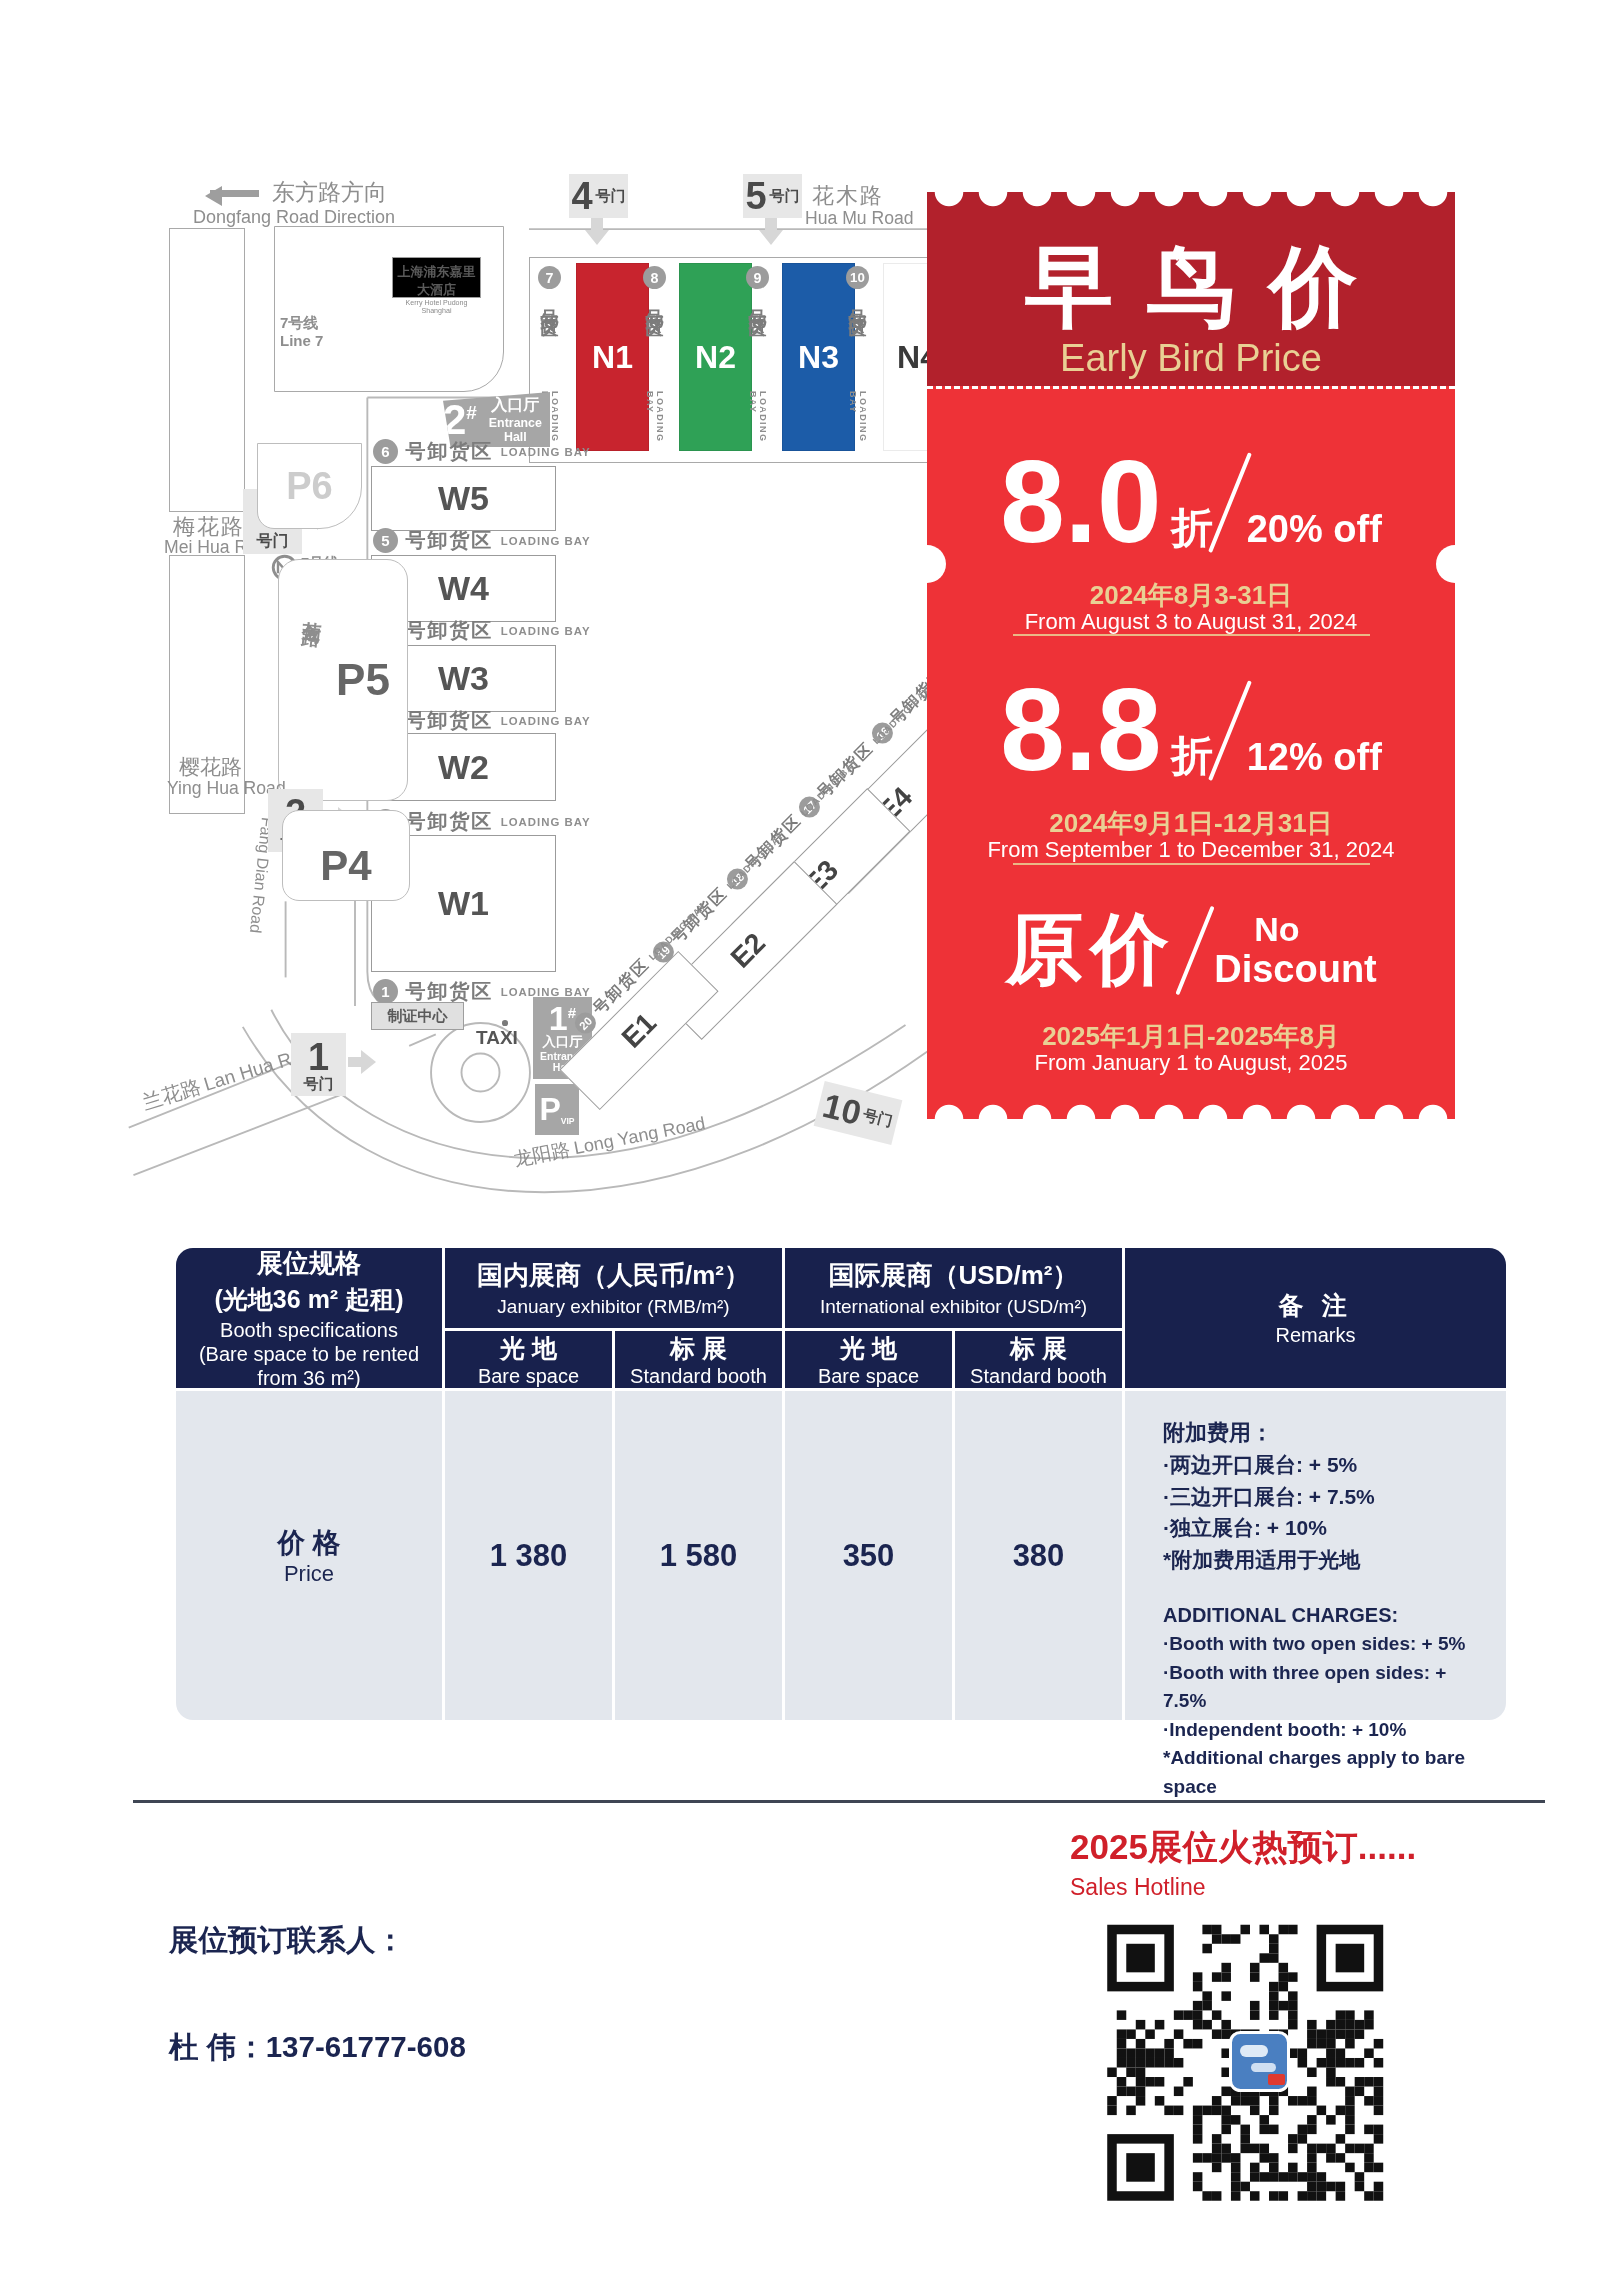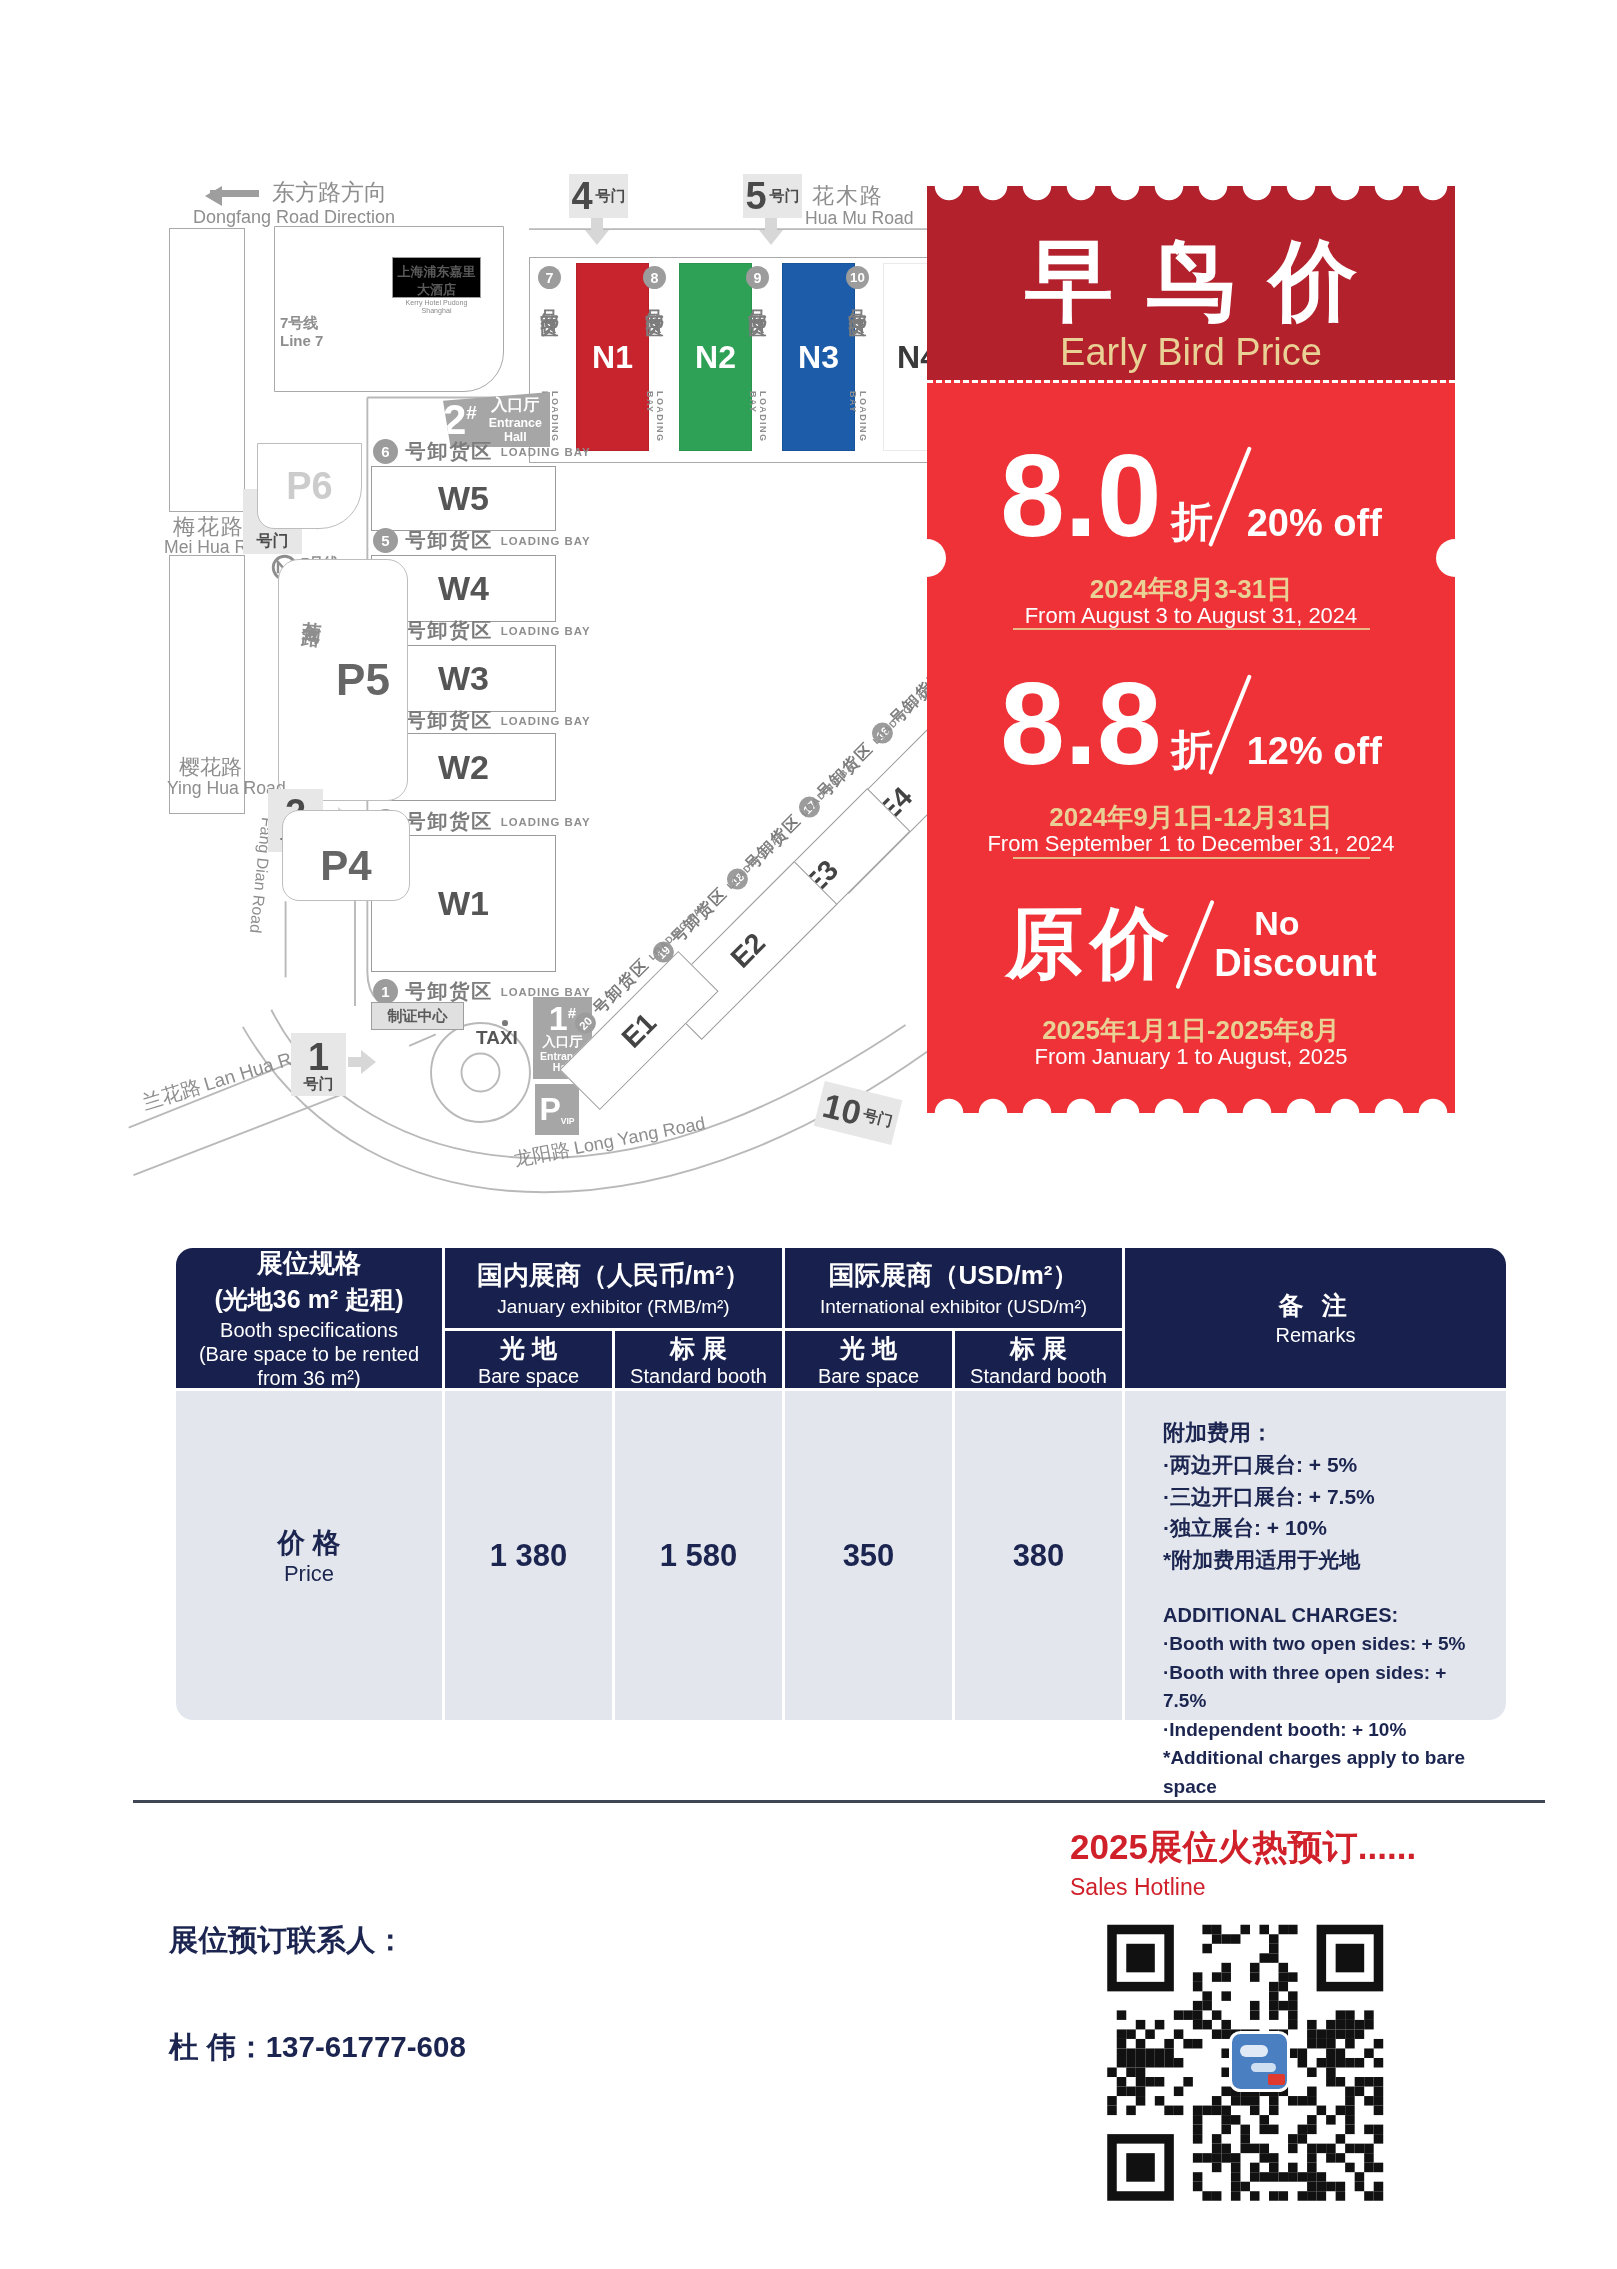--- a/index.html
+++ b/index.html
@@ -23,21 +23,21 @@
   .ven{writing-mode:vertical-rl;color:#8e8e8e;letter-spacing:1.4px;font-weight:bold;}
   .entr{background:#a6a6a6;color:#fff;text-align:center;}
   .arrR{display:flex;align-items:center;}
   .arrR .stem{width:13.3px;height:10.5px;background:#d7d7d7;}
   .arrR .head{width:0;height:0;border:12.4px solid transparent;border-left:15px solid #d7d7d7;}
   .arrD{display:flex;flex-direction:column;align-items:center;}
   .arrD .stem{width:11.4px;height:12.4px;background:#d7d7d7;}
   .arrD .head{width:0;height:0;border:12.4px solid transparent;border-top:15px solid #d7d7d7;}
   .roadlbl{white-space:nowrap;color:#8e8e8e;}
   
-  .promo{left:927px;top:186px;width:528px;height:927px;overflow:visible;}
+  .promo{left:927px;top:192px;width:528px;height:927px;overflow:visible;}
   .promo .dark{position:absolute;left:0;top:0;width:100%;height:198px;background:#b2212c;}
   .promo .bright{position:absolute;left:0;top:194px;width:100%;height:733px;background:#ee3237;border-top:3.8px dashed #ffffff;box-sizing:border-box;}
   .scallop-t{position:absolute;left:0;top:0;width:100%;height:17px;
      background-image:radial-gradient(circle 14.3px at 22px 0px,#ffffff 13.8px,rgba(255,255,255,0) 14.7px);
      background-size:44px 17px;background-repeat:repeat-x;}
   .scallop-b{position:absolute;left:0;bottom:0;width:100%;height:17px;
      background-image:radial-gradient(circle 14.3px at 22px 17px,#ffffff 13.8px,rgba(255,255,255,0) 14.7px);
      background-size:44px 17px;background-repeat:repeat-x;}
   .notch{position:absolute;width:38px;height:38px;border-radius:50%;background:#ffffff;top:353px;}
   .tier{position:absolute;left:0;width:100%;display:flex;align-items:baseline;justify-content:center;color:#fff;}

